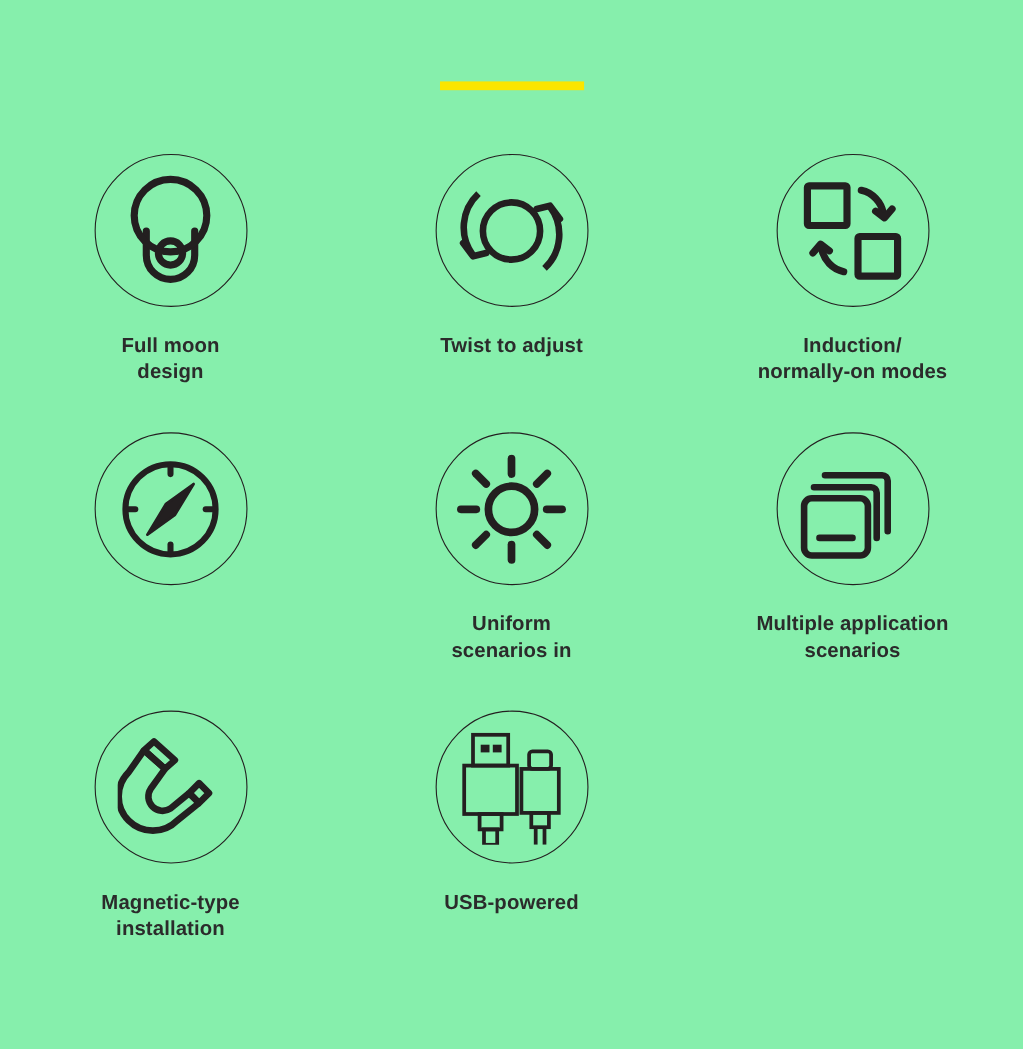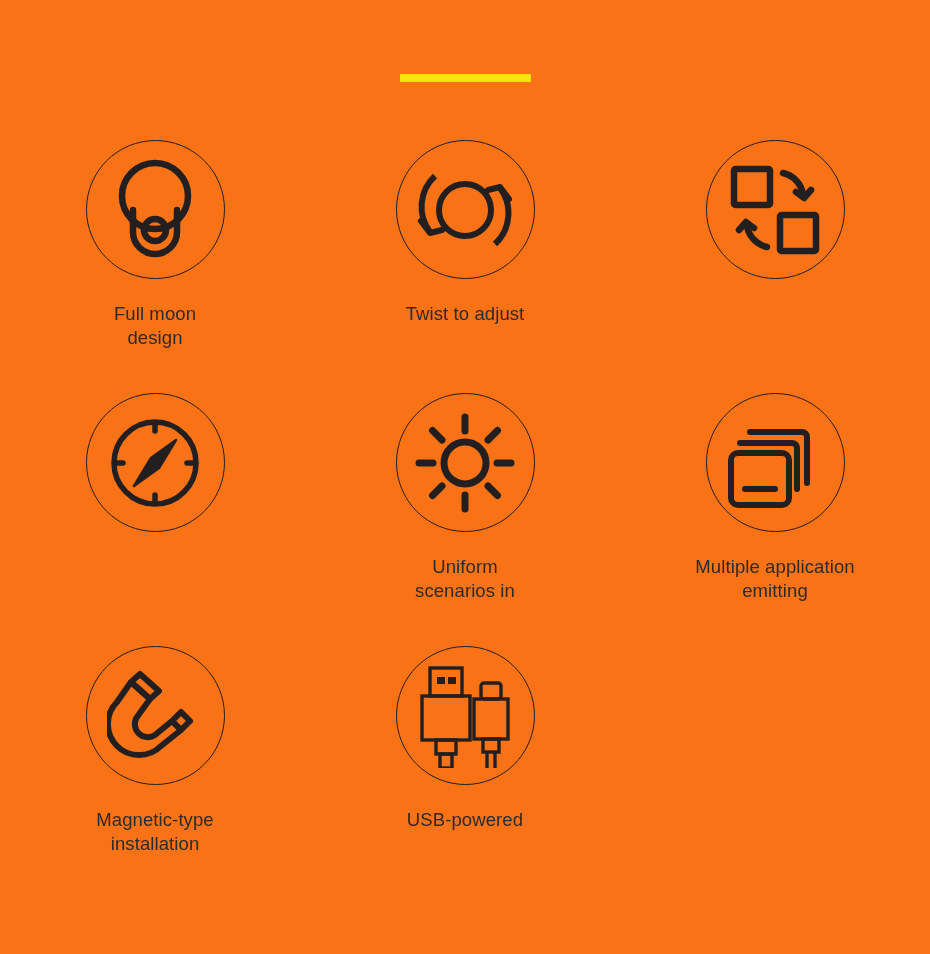--- a/index.html
+++ b/index.html
@@ -11,21 +11,22 @@
     height: 954px;
     background: #fdf5f0;
     font-family: "Liberation Sans", "DejaVu Sans", sans-serif;
     overflow: hidden;
   }
 
   .page {
     position: relative;
     width: 930px;
     height: 954px;
-    background: #f97316;
+    background: #86efac;
+    font-weight: bold;
   }
 
   
   .accent-rule {
     position: absolute;
     left: 400px;
     top: 74px;
     width: 131px;
     height: 8px;
     background: #fbe500;
@@ -116,20 +117,22 @@
       <div class="icon-circle">
         <svg width="96" height="96" viewBox="0 0 96 96" fill="none" stroke="#231f20" stroke-width="6.5" stroke-linecap="round" stroke-linejoin="round">
           <rect x="7" y="7" width="36" height="36" rx="1.5"></rect>
           <rect x="53" y="53" width="36" height="36" rx="1.5"></rect>
           <path d="M56 11 a26 26 0 0 1 20 21"></path>
           <path d="M69 30 L77 36 L84 28"></path>
           <path d="M40 85 a26 26 0 0 1 -20 -21"></path>
           <path d="M27 66 L19 60 L12 68"></path>
         </svg>
       </div>
+      <div class="feature-label">Induction/
+normally-on modes</div>
     </div>
 
     <div class="feature-cell">
       <div class="icon-circle">
         <svg width="106" height="106" viewBox="0 0 106 106" fill="none" stroke="#231f20" stroke-width="5.5" stroke-linecap="round">
           <circle cx="53" cy="53" r="41"></circle>
           <line x1="53" y1="13" x2="53" y2="21" stroke-width="5.5"></line>
           <line x1="53" y1="85" x2="53" y2="93" stroke-width="5.5"></line>
           <line x1="13" y1="53" x2="21" y2="53" stroke-width="5.5"></line>
           <line x1="85" y1="53" x2="93" y2="53" stroke-width="5.5"></line>
@@ -159,21 +162,21 @@
     <div class="feature-cell">
       <div class="icon-circle">
         <svg width="98" height="92" viewBox="0 0 98 92" fill="none" stroke="#231f20" stroke-width="6" stroke-linecap="round" stroke-linejoin="round">
           <path d="M24 15 L76 15 a5 5 0 0 1 5 5 L81 66"></path>
           <path d="M14 26 L66 26 a5 5 0 0 1 5 5 L71 72"></path>
           <rect x="5" y="36" width="58" height="52" rx="7"></rect>
           <line x1="19" y1="72" x2="49" y2="72"></line>
         </svg>
       </div>
       <div class="feature-label">Multiple application
-emitting</div>
+scenarios</div>
     </div>
 
     <div class="feature-cell">
       <div class="icon-circle">
         <svg width="96" height="96" viewBox="0 0 96 96" fill="none" stroke="#231f20" stroke-width="6" stroke-linecap="butt" stroke-linejoin="round">
           <path d="M24 14 L10 34 a31 31 0 0 0 44 44 L74 62"></path>
           <path d="M43 31 L30 49 a13 13 0 0 0 18 18 L65 53"></path>
           <line x1="24" y1="14" x2="43" y2="31"></line>
           <line x1="74" y1="62" x2="65" y2="53"></line>
           <path d="M24 14 L33 6 L52 23 L43 31 Z"></path>

